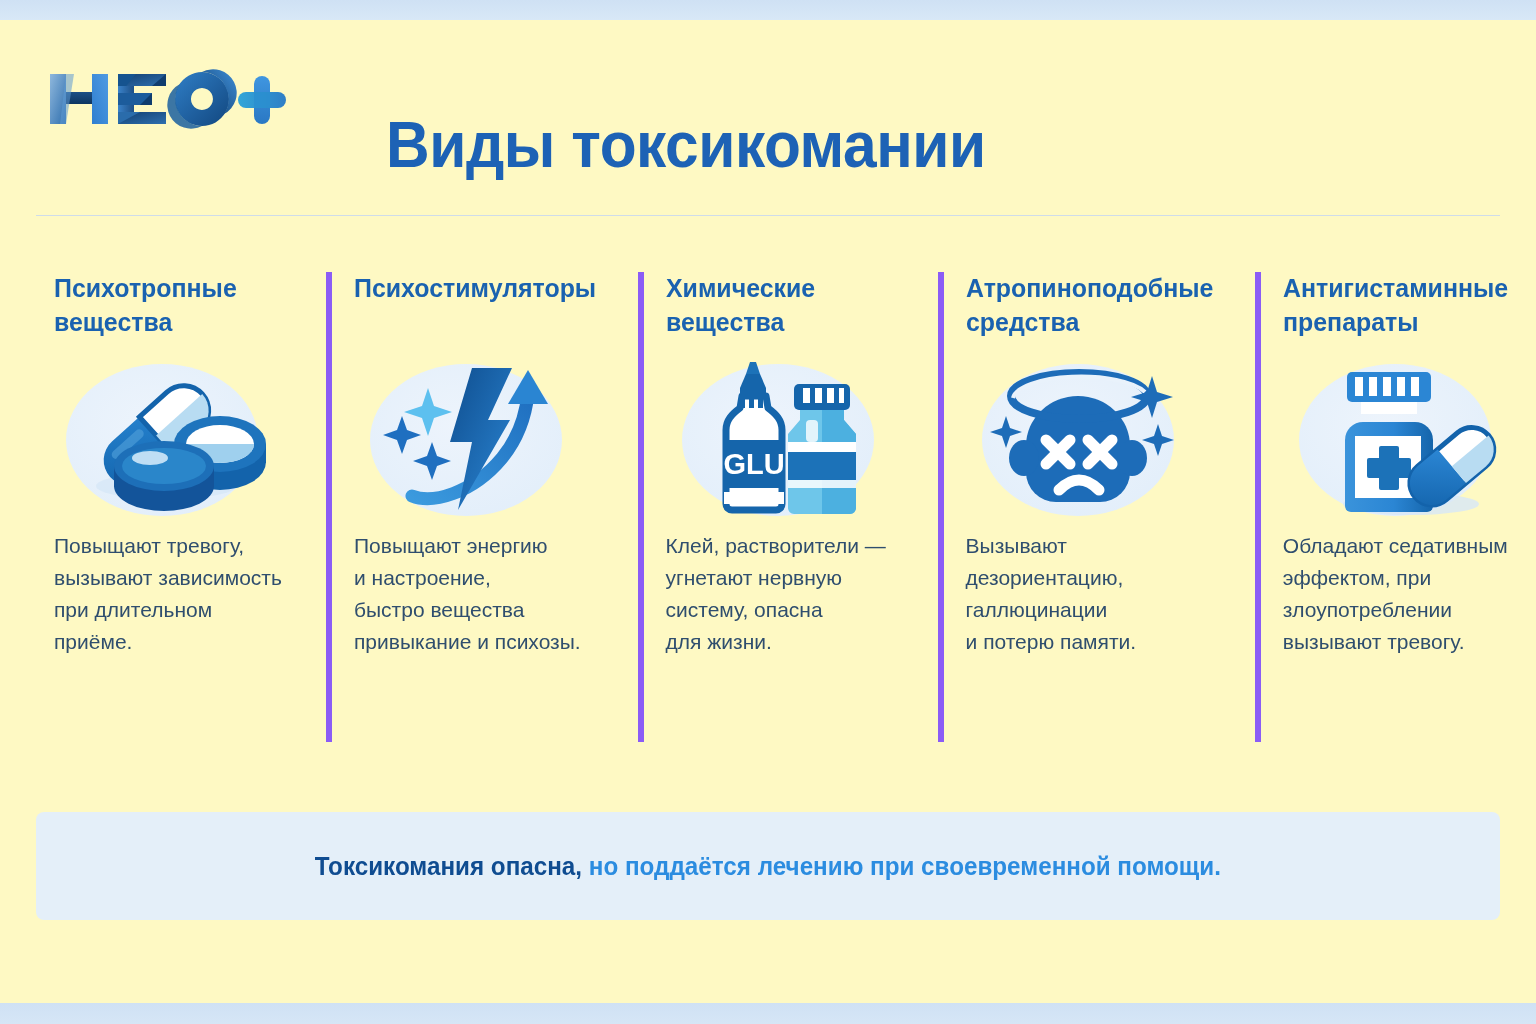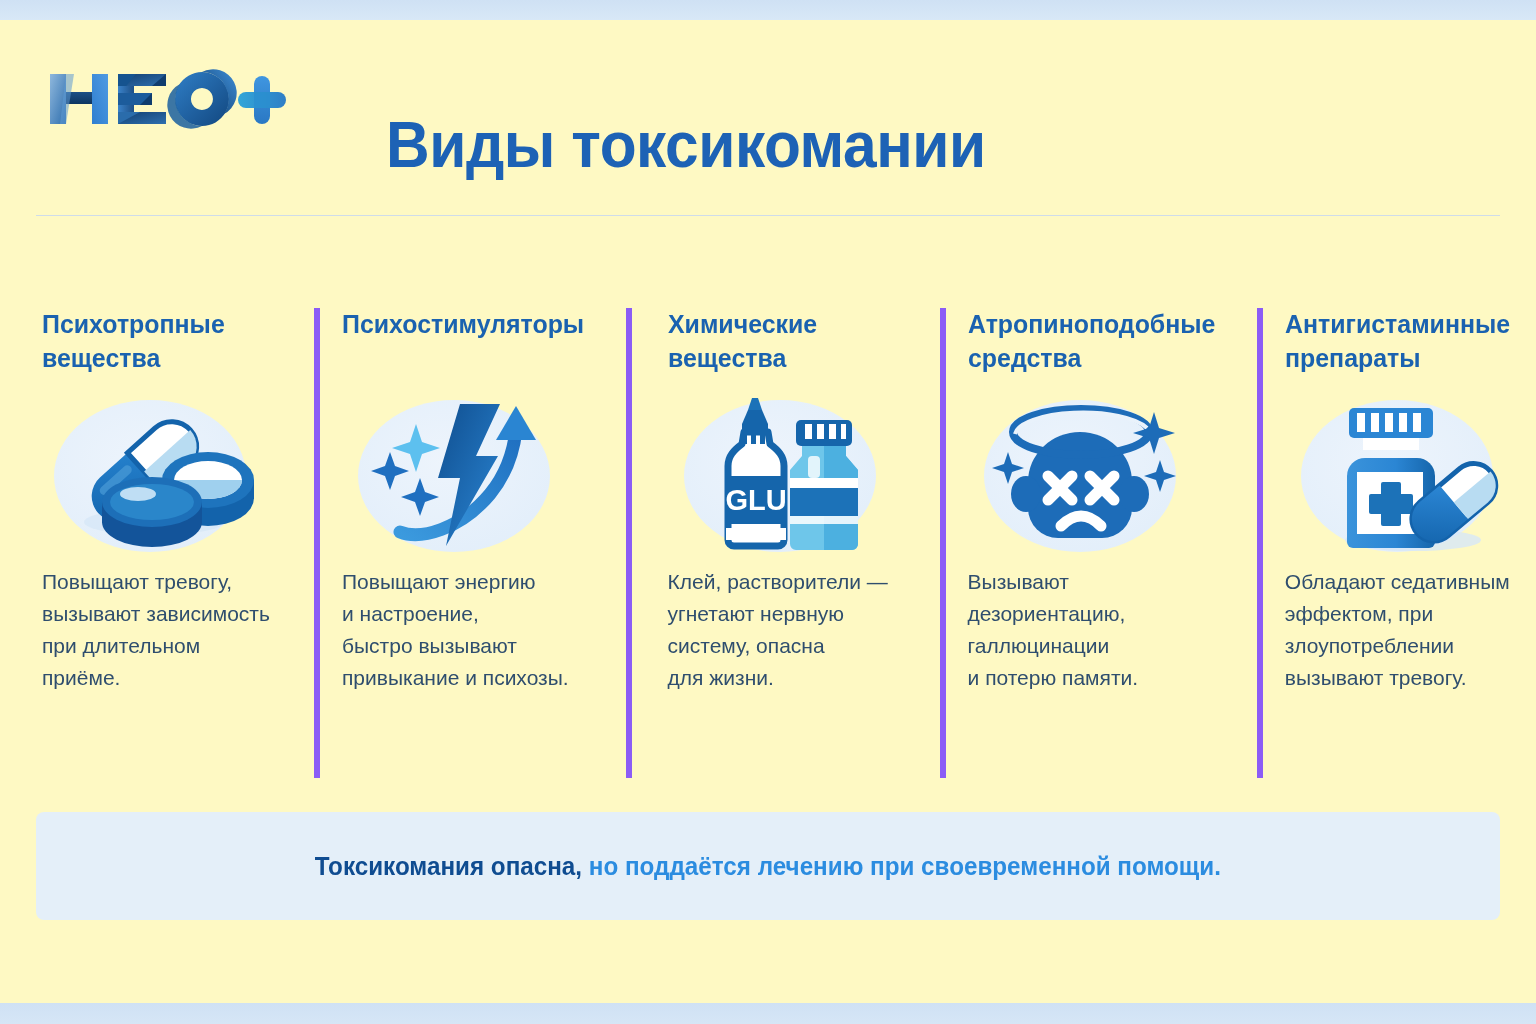--- a/index.html
+++ b/index.html
@@ -80,38 +80,37 @@
     right: 36px;
     top: 195px;
     height: 1px;
     background: #cfdcea;
   }
 
   
   .columns {
     position: absolute;
     top: 272px;
-    left: 28px;
+    left: 40px;
     right: 36px;
     height: 470px;
     display: flex;
     align-items: stretch;
-    margin-top: 36px;
   }
   .column {
     position: relative;
     flex: 1 1 0;
     padding: 0 26px 0 14px;
     box-sizing: border-box;
   }
   .column + .column {
     border-left: 6px solid #8b5cf6;
   }
   .column:nth-child(2) { padding-left: 22px; }
-  .column:nth-child(3) { padding-left: 36px; }
+  .column:nth-child(3) { padding-left: 22px; }
   .column:nth-child(4) { padding-left: 22px; }
   .column:nth-child(5) { padding-left: 22px; }
 
   .col-title {
     font-size: 26.5px;
     line-height: 1.28;
     font-weight: 700;
     color: #1a62b0;
     transform: scaleX(0.94);
     transform-origin: left top;
@@ -311,21 +310,21 @@
 
           <polygon points="118,14 158,14 134,66 156,66 104,156 118,88 96,88" fill="url(#bolt)"></polygon>
 
           <path d="M74,34 L80,52 L98,58 L80,64 L74,82 L68,64 L50,58 L68,52 Z" fill="#5dc0ef"></path>
           <path d="M48,62 L53,76 L67,81 L53,86 L48,100 L43,86 L29,81 L43,76 Z" fill="#1f6fc0"></path>
           <path d="M78,88 L83,102 L97,107 L83,112 L78,126 L73,112 L59,107 L73,102 Z" fill="#1f6fc0"></path>
         </svg>
       </div>
       <p class="col-text">Повыщают энергию
 и настроение,
-быстро вызывают
+быстро вещества
 привыкание и психозы.</p>
     </div>
 
     <div class="column">
       <h2 class="col-title">Химические вещества</h2>
       <div class="col-icon">
         <svg width="246" height="176" viewBox="0 0 246 176" xmlns="http://www.w3.org/2000/svg">
           <defs>
             <radialGradient id="bub3" cx="0.45" cy="0.4" r="0.7">
               <stop offset="0" stop-color="#edf4fc"></stop>

